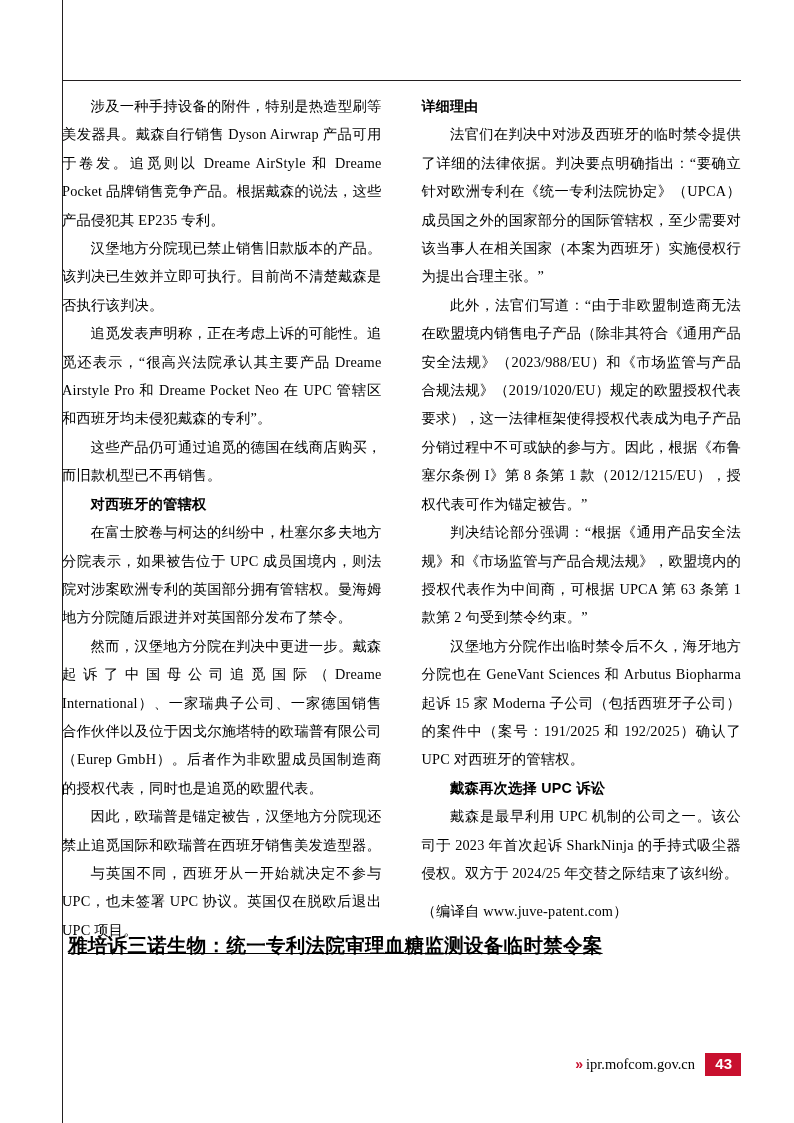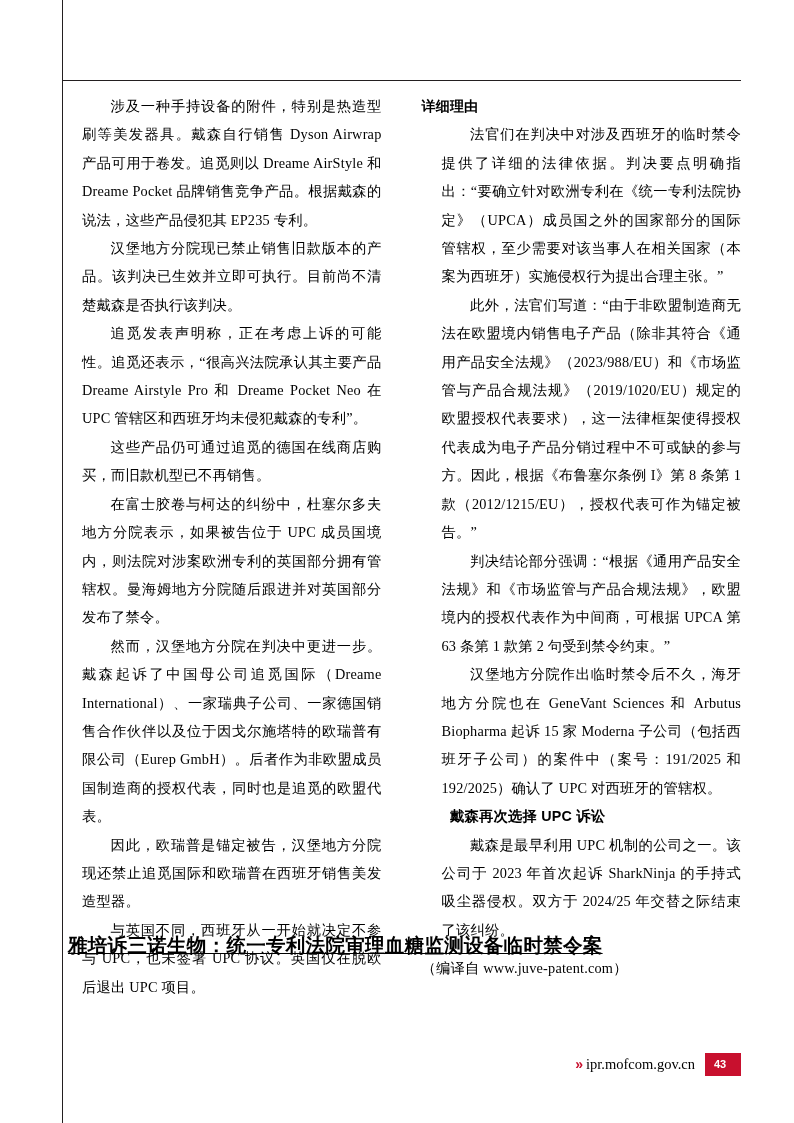--- a/index.html
+++ b/index.html
@@ -53,21 +53,20 @@
   p {
     margin: 0 0 0 0;
     font-size: 14.3px;
     line-height: 28.4px;
     text-align: justify;
     text-justify: inter-ideograph;
     letter-spacing: 0.2px;
   }
   p.indent {
     text-indent: 2em;
-    padding-left: 20px;
   }
   .subhead {
     font-family: "Liberation Sans", "DejaVu Sans", sans-serif;
     font-weight: bold;
     font-size: 14.3px;
     line-height: 28.4px;
     text-indent: 2em;
     margin: 0;
   }
   .colhead {
@@ -116,43 +115,44 @@
     font-family: "Liberation Serif", "DejaVu Serif", serif;
     font-size: 14.5px;
     color: #000000;
     margin-right: 10px;
   }
   .page-number {
     background: #c8102e;
     color: #ffffff;
     font-family: "Liberation Sans", "DejaVu Sans", sans-serif;
     font-weight: bold;
-    font-size: 11px;
+    font-size: 15px;
     padding: 1px 9px 2px 9px;
     line-height: 20px;
     display: inline-block;
     min-width: 18px;
-    text-align: left;
+    text-align: right;
   }
 </style>
 </head>
 <body>
 
 <div class="page">
 
   <div class="left-rule"></div>
   <div class="top-rule"></div>
 
   <div class="columns">
 
     <div class="col">
       <p class="indent">涉及一种手持设备的附件，特别是热造型刷等美发器具。戴森自行销售 Dyson Airwrap 产品可用于卷发。追觅则以 Dreame AirStyle 和 Dreame Pocket 品牌销售竞争产品。根据戴森的说法，这些产品侵犯其 EP235 专利。</p>
       <p class="indent">汉堡地方分院现已禁止销售旧款版本的产品。该判决已生效并立即可执行。目前尚不清楚戴森是否执行该判决。</p>
       <p class="indent">追觅发表声明称，正在考虑上诉的可能性。追觅还表示，“很高兴法院承认其主要产品 Dreame Airstyle Pro 和 Dreame Pocket Neo 在 UPC 管辖区和西班牙均未侵犯戴森的专利”。</p>
       <p class="indent">这些产品仍可通过追觅的德国在线商店购买，而旧款机型已不再销售。</p>
+      <p class="subhead">对西班牙的管辖权</p>
       <p class="indent">在富士胶卷与柯达的纠纷中，杜塞尔多夫地方分院表示，如果被告位于 UPC 成员国境内，则法院对涉案欧洲专利的英国部分拥有管辖权。曼海姆地方分院随后跟进并对英国部分发布了禁令。</p>
       <p class="indent">然而，汉堡地方分院在判决中更进一步。戴森起诉了中国母公司追觅国际（Dreame International）、一家瑞典子公司、一家德国销售合作伙伴以及位于因戈尔施塔特的欧瑞普有限公司（Eurep GmbH）。后者作为非欧盟成员国制造商的授权代表，同时也是追觅的欧盟代表。</p>
       <p class="indent">因此，欧瑞普是锚定被告，汉堡地方分院现还禁止追觅国际和欧瑞普在西班牙销售美发造型器。</p>
       <p class="indent">与英国不同，西班牙从一开始就决定不参与 UPC，也未签署 UPC 协议。英国仅在脱欧后退出 UPC 项目。</p>
     </div>
 
     <div class="col">
       <p class="colhead">详细理由</p>
       <p class="indent">法官们在判决中对涉及西班牙的临时禁令提供了详细的法律依据。判决要点明确指出：“要确立针对欧洲专利在《统一专利法院协定》（UPCA）成员国之外的国家部分的国际管辖权，至少需要对该当事人在相关国家（本案为西班牙）实施侵权行为提出合理主张。”</p>
       <p class="indent">此外，法官们写道：“由于非欧盟制造商无法在欧盟境内销售电子产品（除非其符合《通用产品安全法规》（2023/988/EU）和《市场监管与产品合规法规》（2019/1020/EU）规定的欧盟授权代表要求），这一法律框架使得授权代表成为电子产品分销过程中不可或缺的参与方。因此，根据《布鲁塞尔条例 I》第 8 条第 1 款（2012/1215/EU），授权代表可作为锚定被告。”</p>

